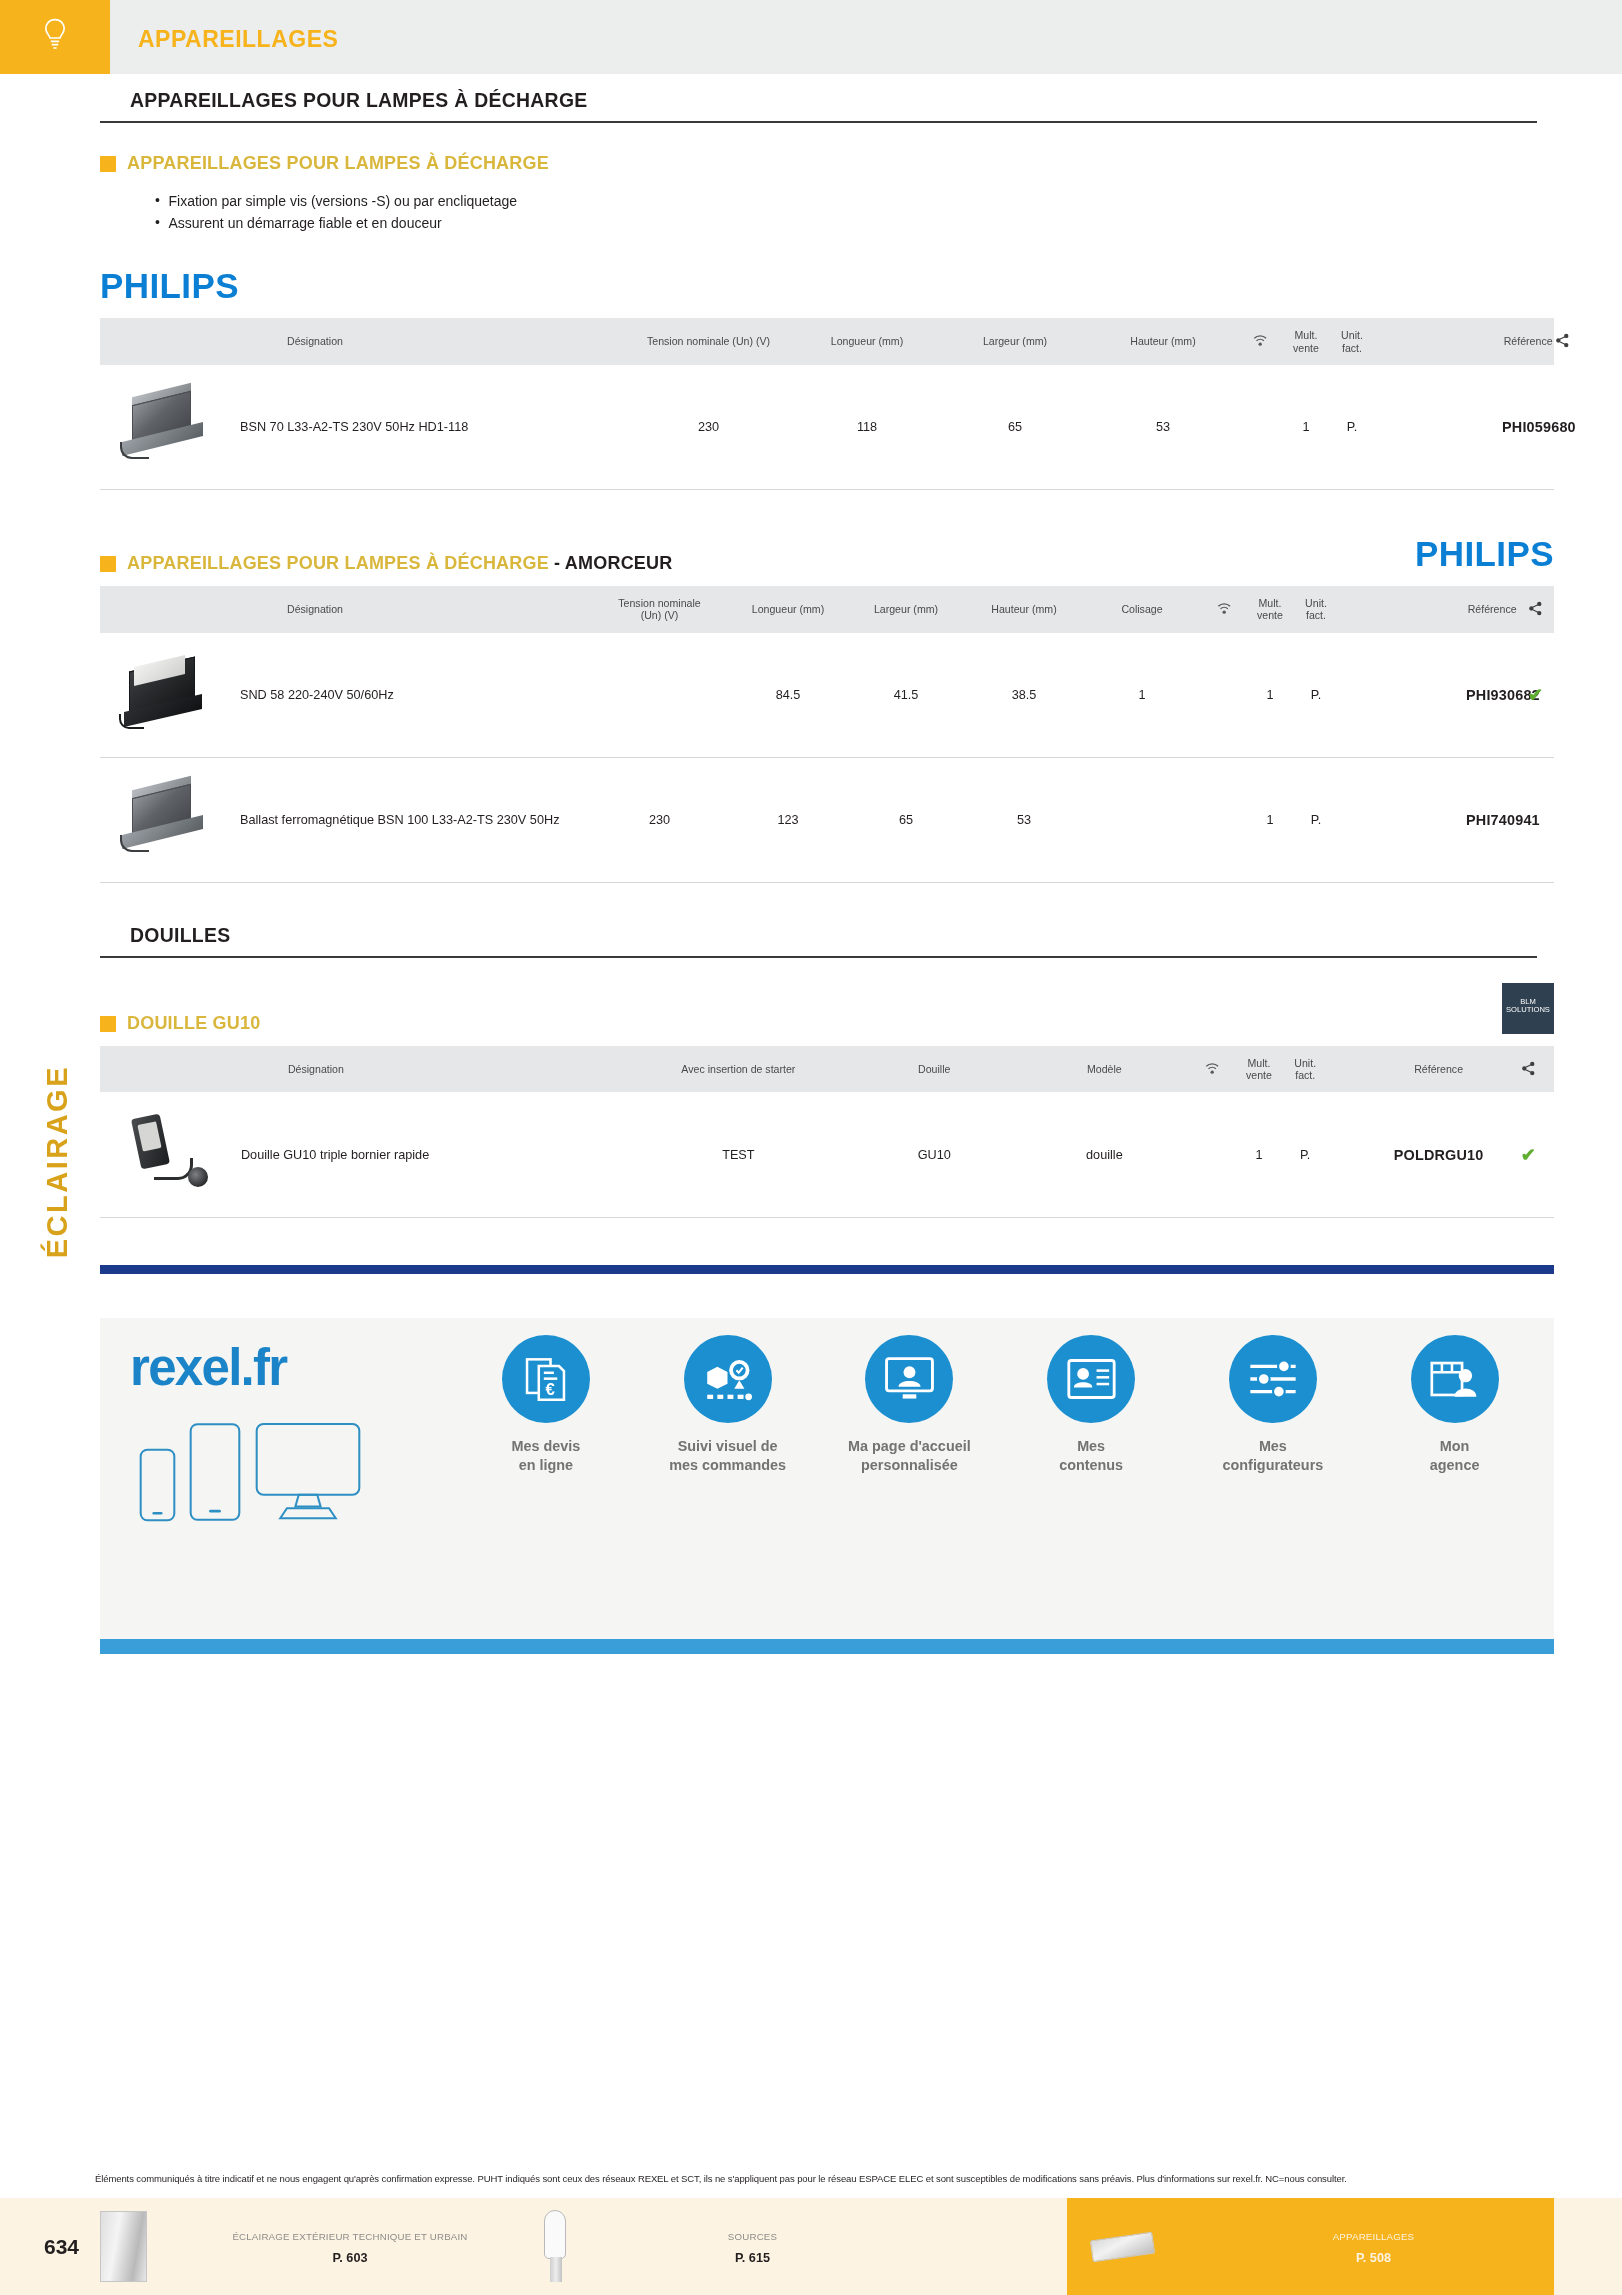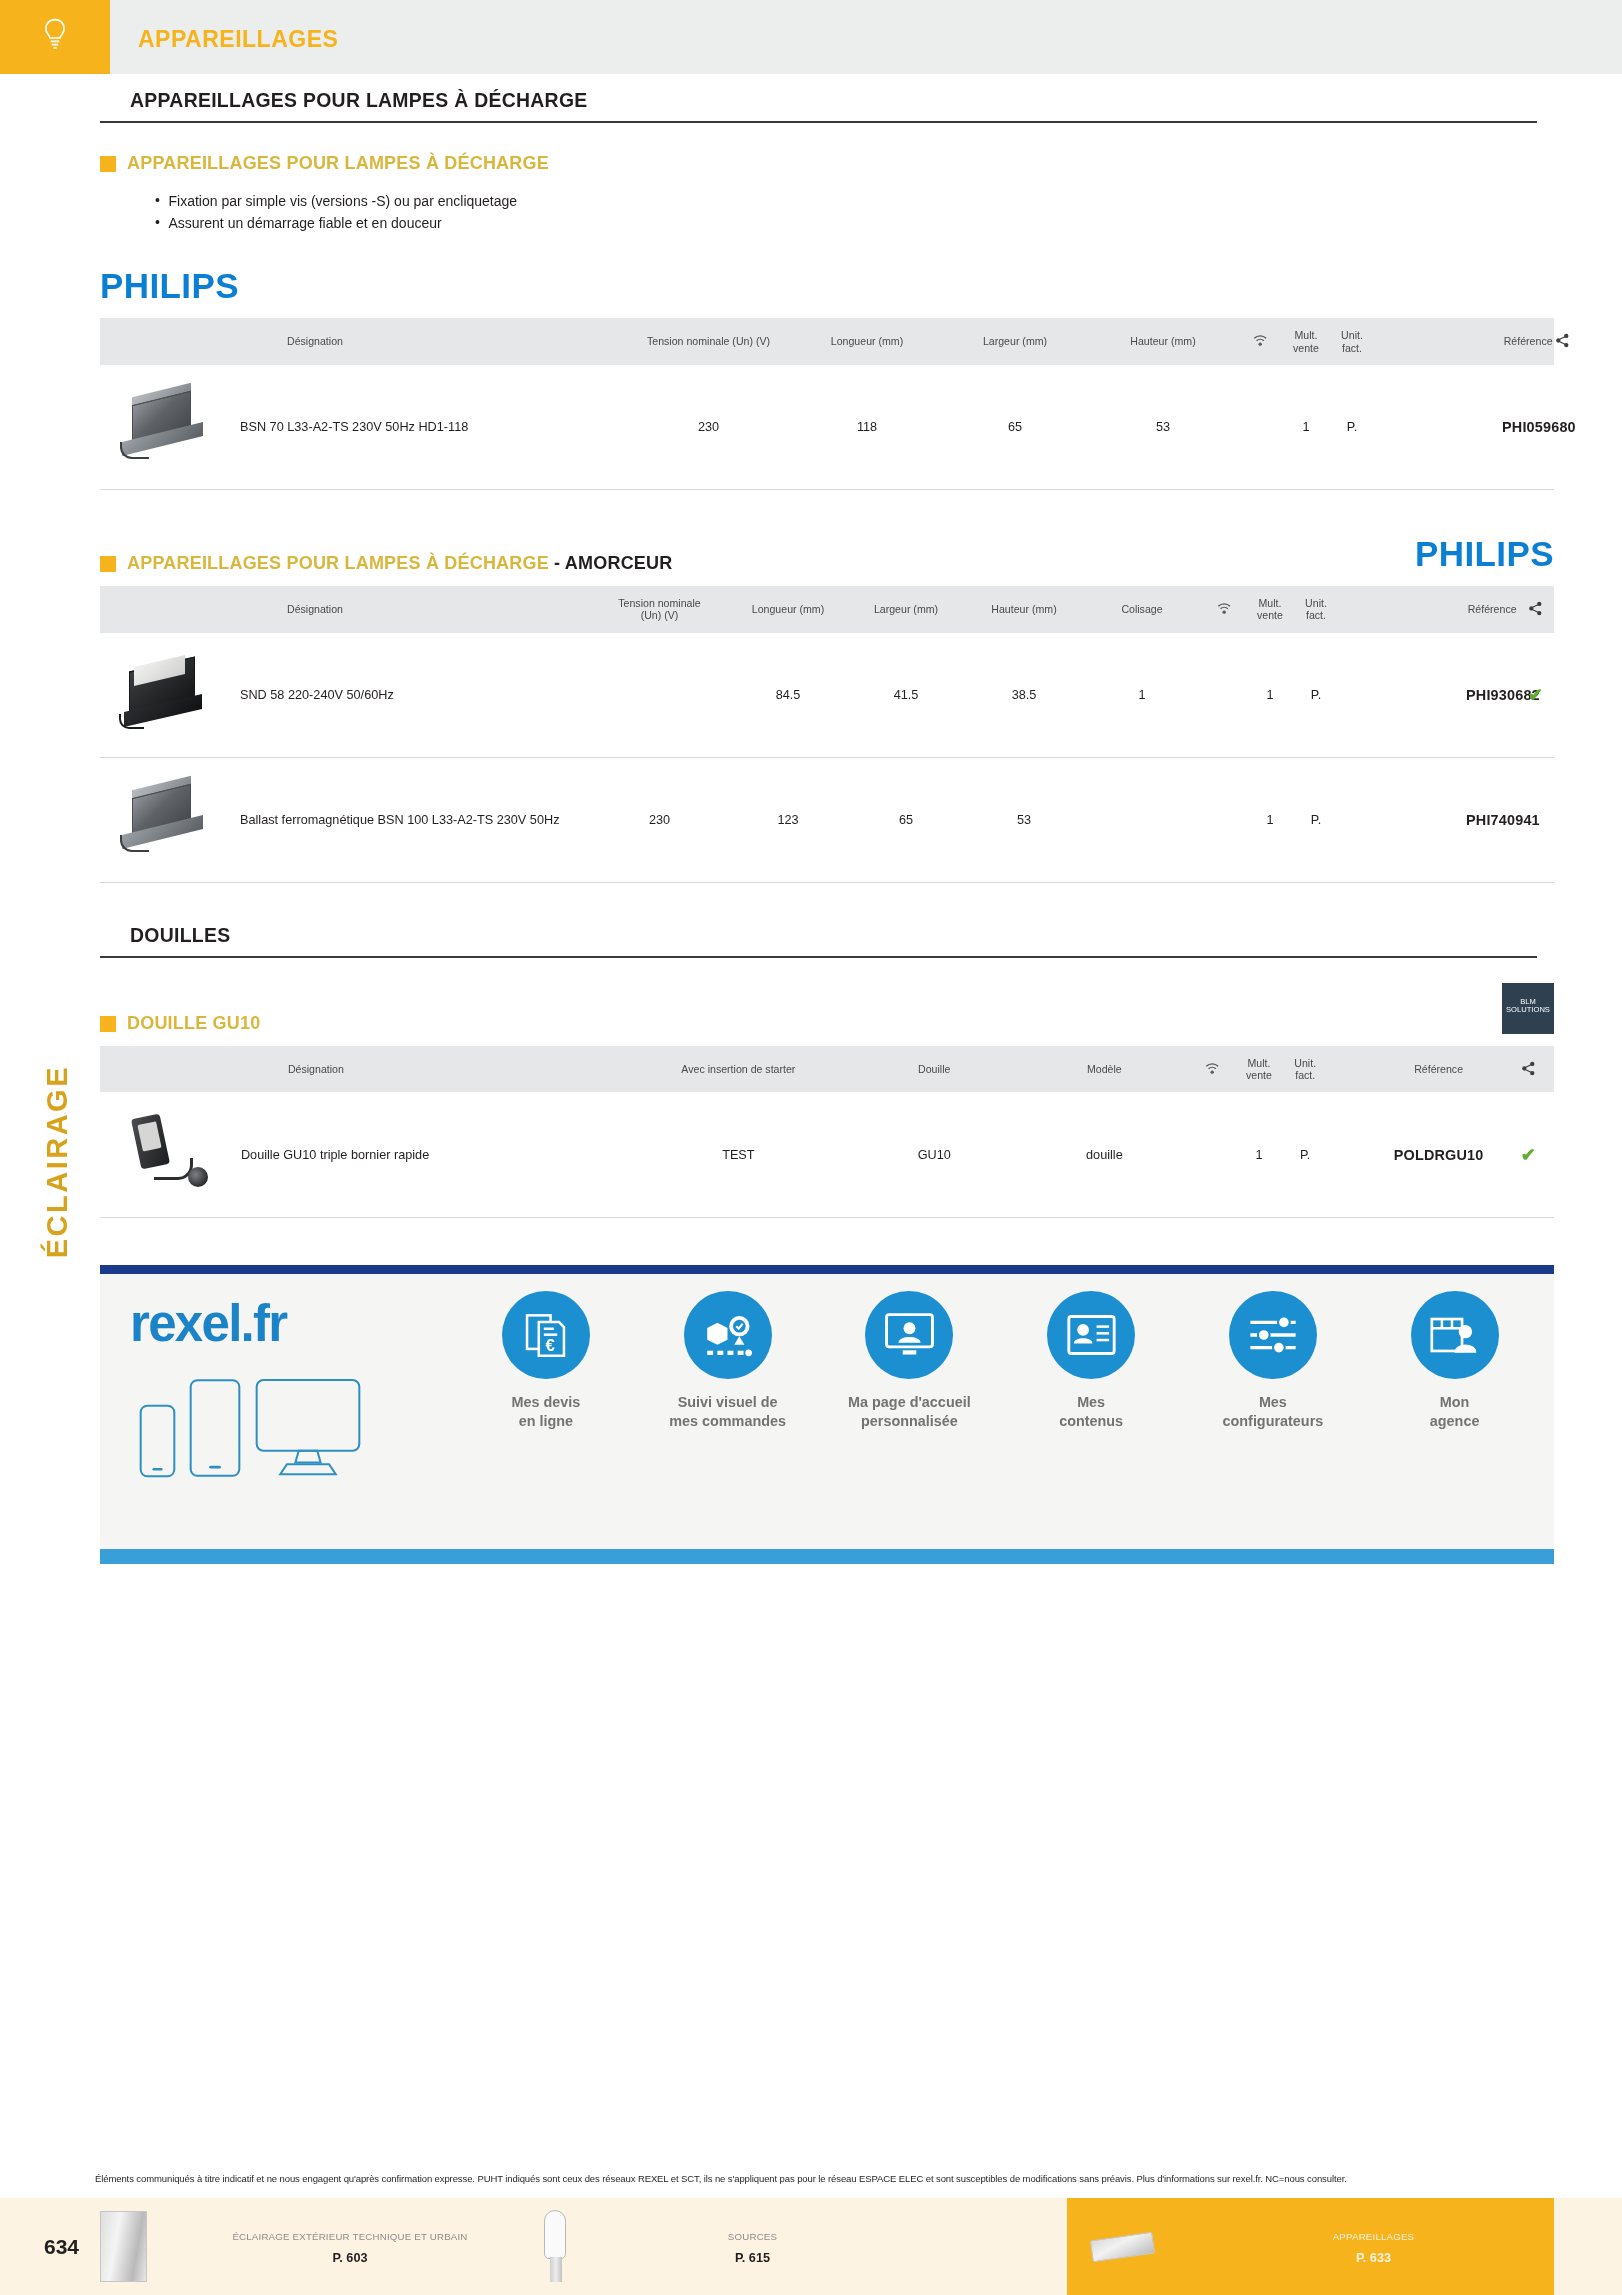--- a/index.html
+++ b/index.html
@@ -140,21 +140,21 @@
   }
   .douille-plug {
     position:absolute; left:71px; top:56px; width:20px; height:20px;
     background:radial-gradient(circle at 38% 38%, #7d8084, #2b2c2e 70%);
     border-radius:50%;
   }
 
   
   .promo { position:absolute; left:100px; top:1265px; width:1454px; }
   .promo-top { height:9.3px; background:#1b3a8c; }
-  .promo-body { height:275px; background:#f5f5f3; position:relative; display:flex; align-items:flex-start; }
+  .promo-body { height:321px; background:#f5f5f3; position:relative; display:flex; align-items:flex-start;margin-top:44px; }
   .promo-bottom { height:14.4px; background:#3a9fd8; }
 
   .promo-left { width:355px; padding:24px 0 0 30px; }
   .rexel-logo { font-size:51px; font-weight:bold; color:#1b84c8; letter-spacing:-1.7px; line-height:1; }
   .devices { display:flex; align-items:flex-end; gap:13.5px; margin-top:29px; padding-left:8.5px; }
 
   .promo-items { display:flex; flex:1; justify-content:space-around; padding:17px 8.5px 0 0; }
   .promo-item { width:166px; text-align:center; }
   .circle {
     width:88px; height:88px; border-radius:50%; background:#1b8fd0;
@@ -646,19 +646,19 @@
       <span class="fn-page" style="display:block">P. 615</span>
     </span>
   </div>
 
   <div class="fn-cell fn-active" style="left:1067px; width:487px;">
     <span style="margin-left:24px">
         <span class="app-thumb" style="display:block"></span>
       </span>
     <span class="fn-text" style="flex:1">
       <span class="fn-title">APPAREILLAGES</span>
-      <span class="fn-page" style="display:block">P. 633</span>
+      <span class="fn-page" style="display:block">P. 508</span>
     </span>
   </div>
 </div>
 
 <div class="pagenum">634</div>
 
 
 </body></html>

